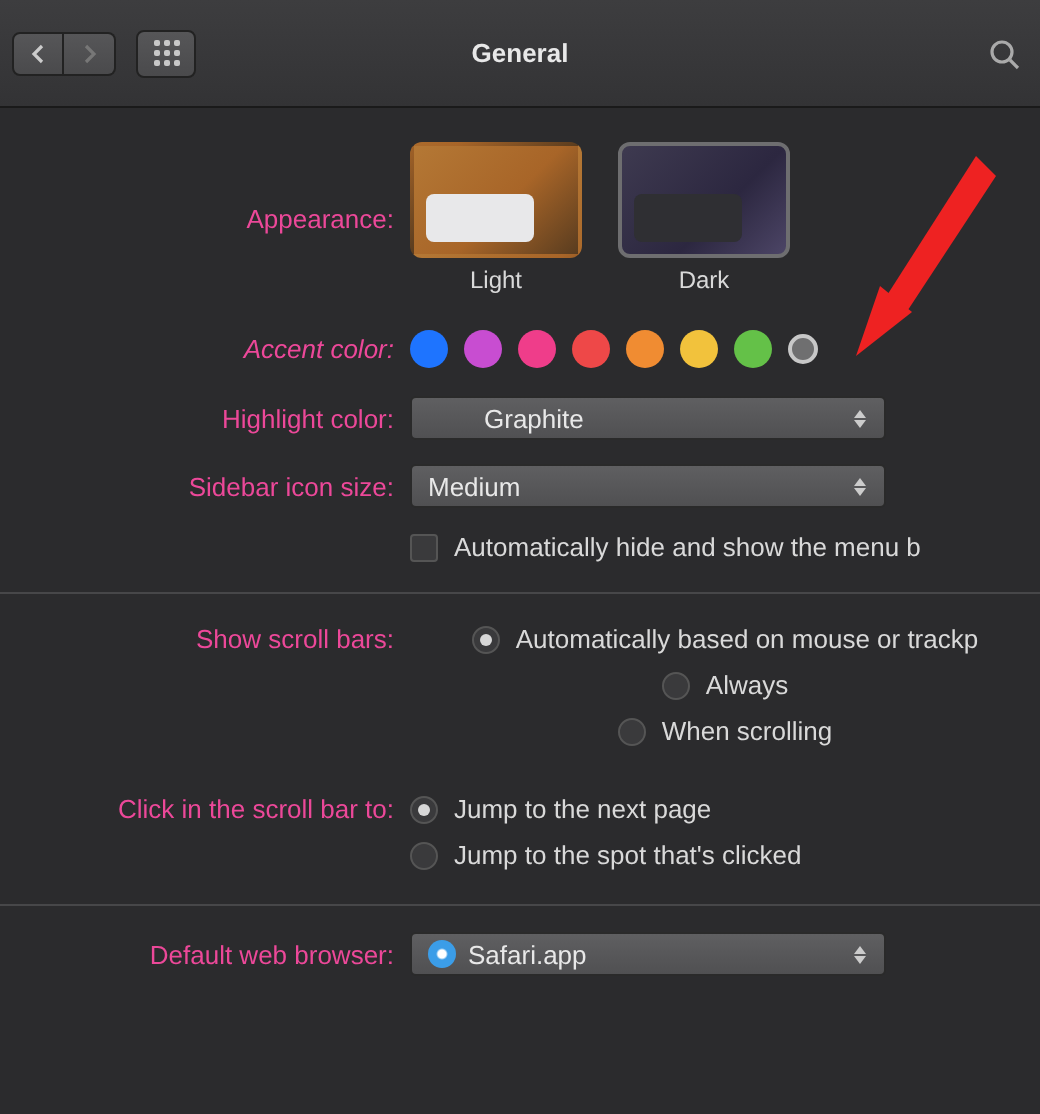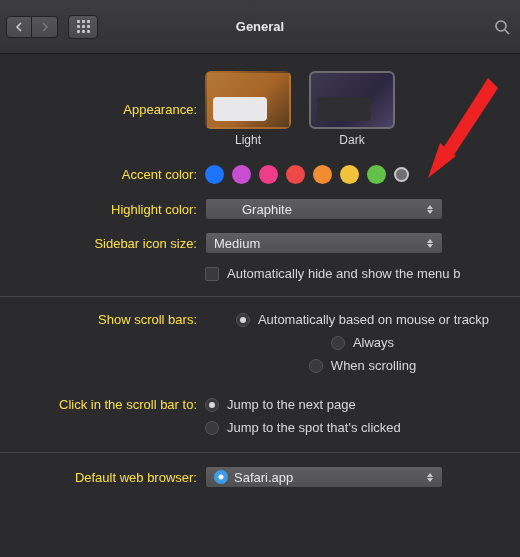--- a/index.html
+++ b/index.html
@@ -57,21 +57,21 @@
     .content { padding: 14px 0 10px 0; }
     .row {
       display: flex;
       align-items: center;
       padding: 3px 0;
     }
     .label-col {
       width: 205px;
       text-align: right;
       padding-right: 8px;
-      color: #fde047;
+      color: #ec4899;
     }
     .value-col {
       flex: 1;
       display: flex;
       align-items: center;
       gap: 6px;
     }
     
     .appearance-row { align-items: center; margin-bottom: 6px; }
     .thumb-wrap { display:flex; gap: 18px; justify-content: center; }
@@ -220,21 +220,21 @@
           <div class="thumb-label">Light</div>
         </div>
         <div class="thumb selected">
           <div class="thumb-img thumb-dark"></div>
           <div class="thumb-label">Dark</div>
         </div>
       </div>
     </div>
   </div>
 
-  <div class="row" style="margin-top:12px;">
+  <div class="row" style="margin-top:12px;font-style:italic;">
     <div class="label-col">Accent color:</div>
     <div class="value-col" style="gap:8px;">
       <div class="color-dot" style="background:#1e74ff"></div>
       <div class="color-dot" style="background:#c84dd1"></div>
       <div class="color-dot" style="background:#ef3d8a"></div>
       <div class="color-dot" style="background:#ee4848"></div>
       <div class="color-dot" style="background:#f08c32"></div>
       <div class="color-dot" style="background:#f2c23c"></div>
       <div class="color-dot" style="background:#64c148"></div>
       <div class="color-dot outlined"></div>

